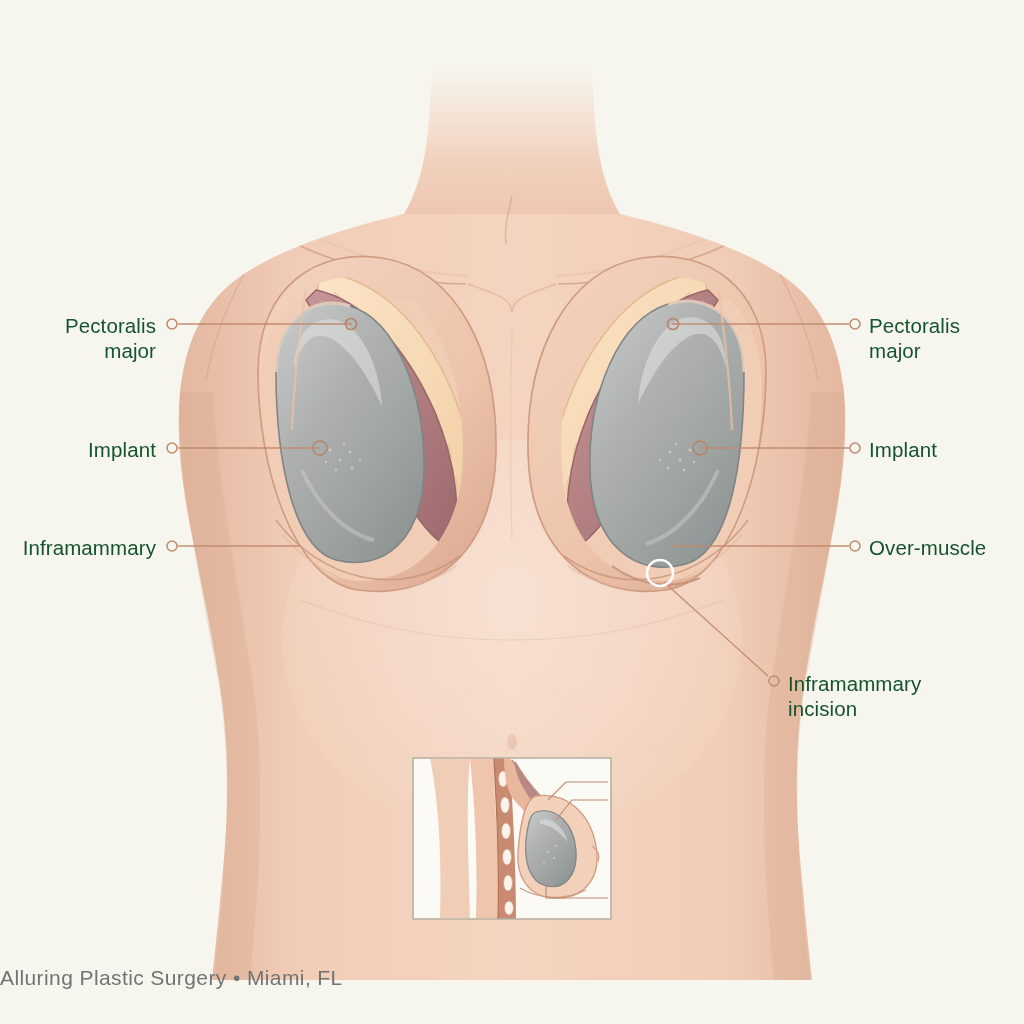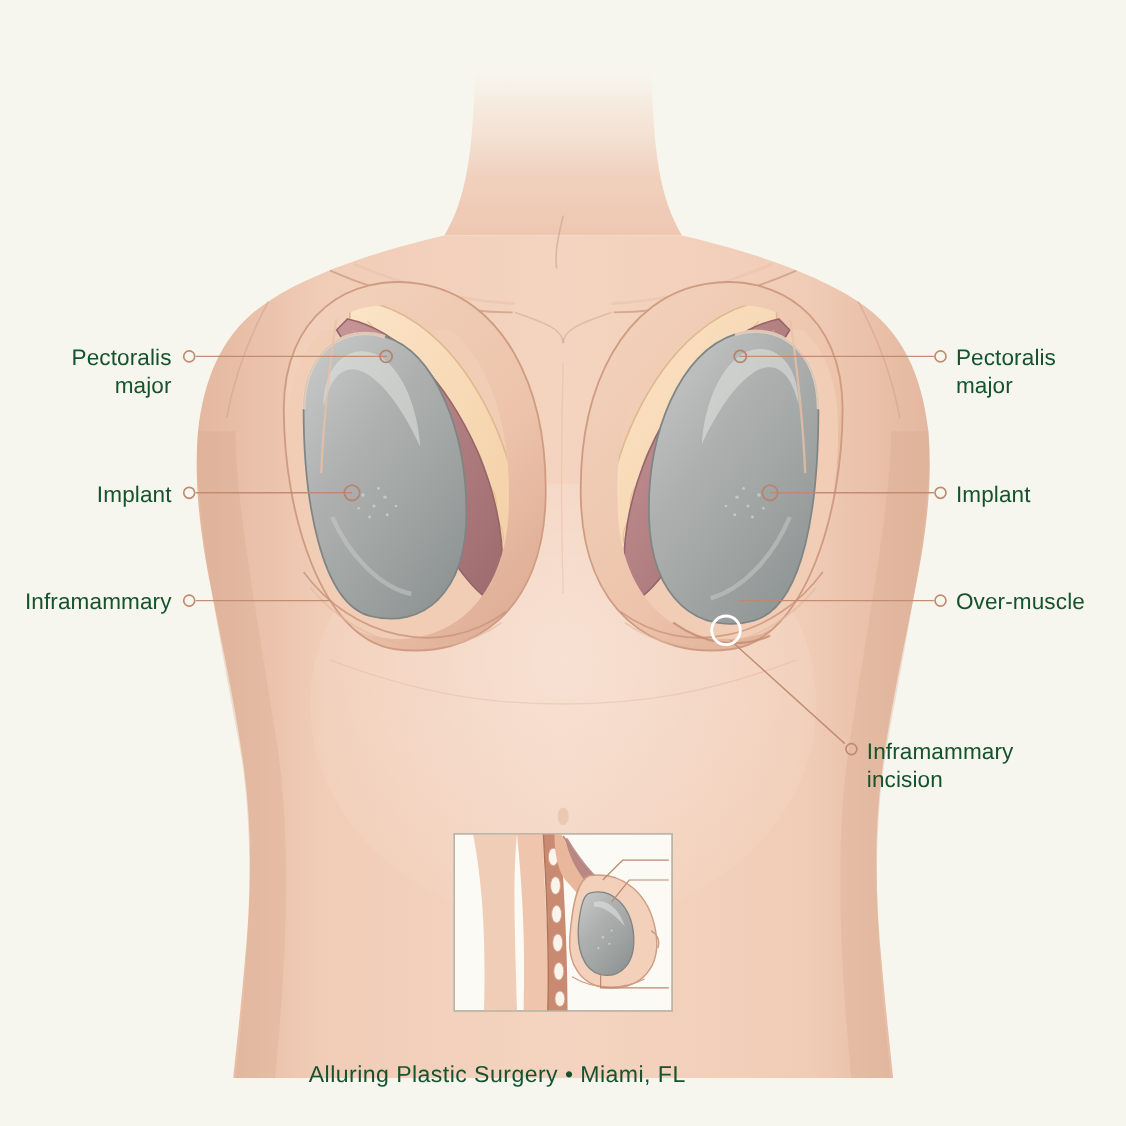--- a/index.html
+++ b/index.html
@@ -16,23 +16,22 @@
     font-size:20.5px;
     line-height:25px;
     color:#14532d;
     letter-spacing:.1px;
     white-space:pre-line;
   }
   .lbl.r-align{text-align:right;}
   .lbl.l-align{text-align:left;}
   #caption{
     position:absolute;left:0;top:966px;width:904px;
-    text-align:center;
     font-size:21px;
-    color:#14532d;
+    color:#737373;
     letter-spacing:.4px;
   }
 </style>
 </head>
 <body>
 
 <div id="stage">
 
   <svg id="art" viewBox="0 0 1024 1024" xmlns="http://www.w3.org/2000/svg">
     <defs>

